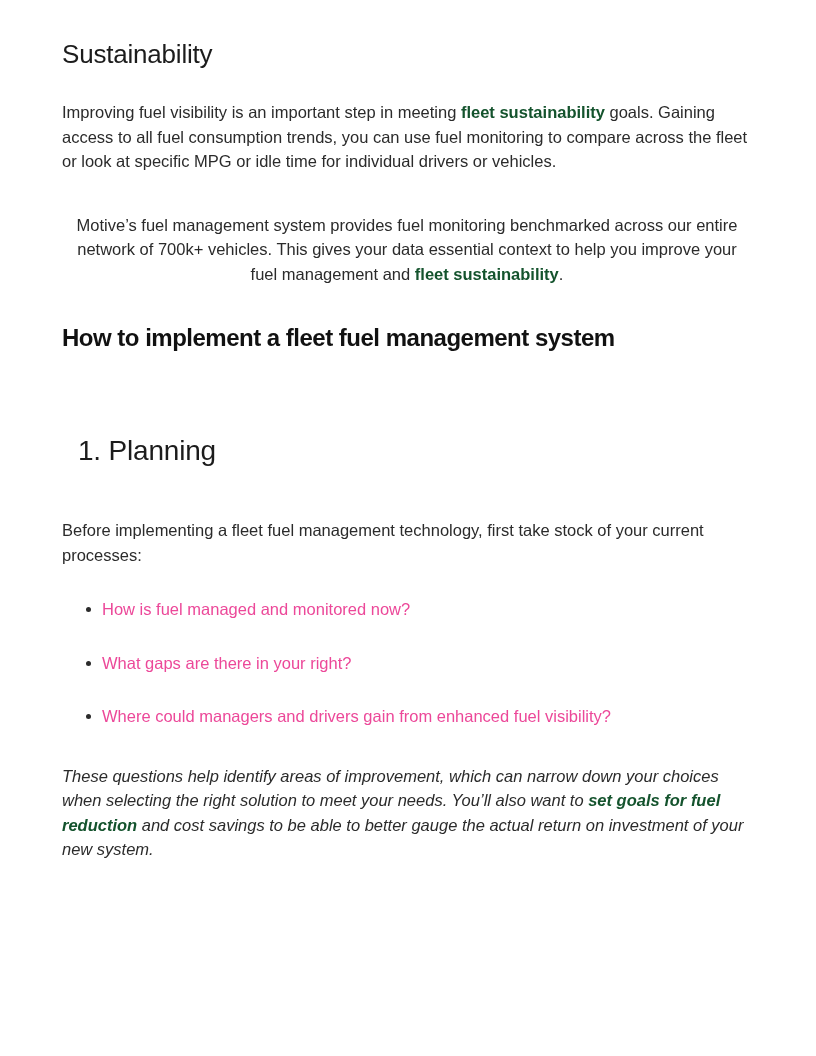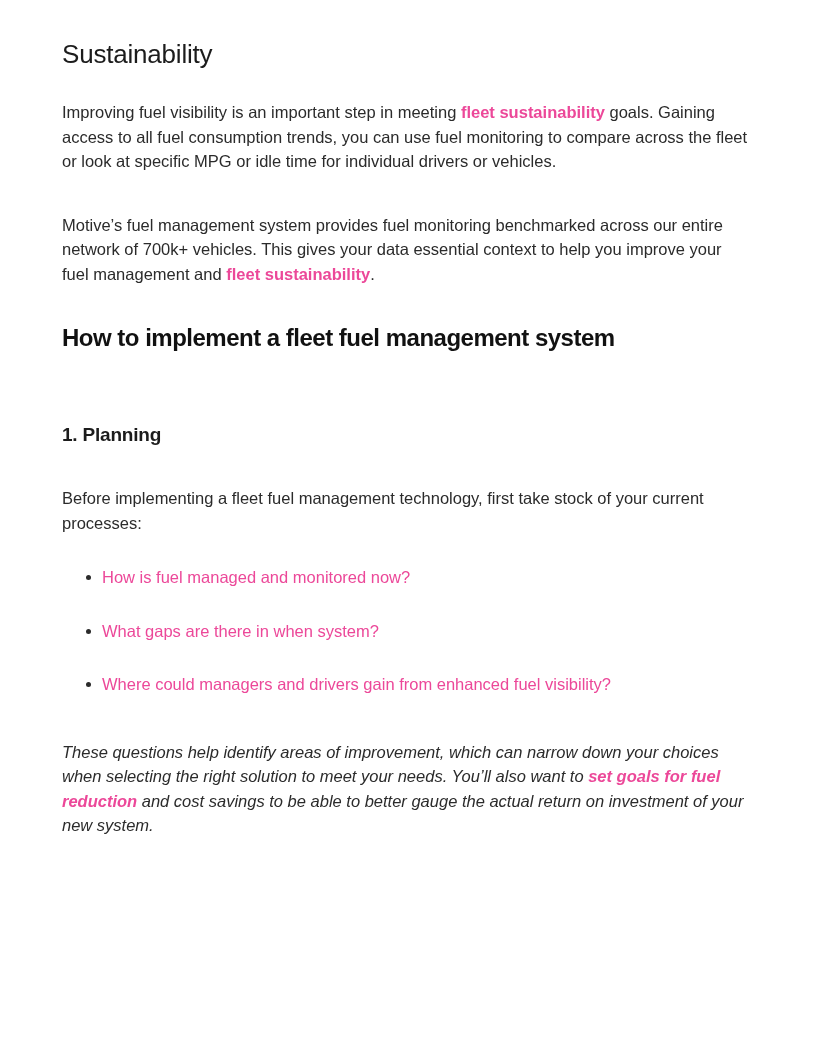--- a/index.html
+++ b/index.html
@@ -42,67 +42,67 @@
   .h-main {
     font-size: 24px;
     font-weight: 700;
     line-height: 41px;
     color: #111111;
     letter-spacing: -0.5px;
     margin: 0;
     padding-top: 31px;
   }
   .h-step {
-    font-size: 19px;
-    font-weight: 700;
+    font-size: 28px;
+    font-weight: 400;
     line-height: 31px;
     color: #1c1c1c;
     letter-spacing: -0.2px;
-    margin: 0;
+    margin: 16px;
   }
   .h-step.first { padding-top: 61px; }
   .h-step.second { padding-top: 70px; }
 
   
   .para {
     font-size: 16.5px;
     line-height: 24.5px;
     font-weight: 400;
     color: #2b2b2b;
     margin: 0;
   }
   .para.p-intro   { padding-top: 30px; }
-  .para.p-second  { padding-top: 39px; }
+  .para.p-second  { padding-top: 39px; text-align: center; }
   .para.p-before  { padding-top: 36px; }
   .para.p-these   { padding-top: 31px; font-style: italic; }
   .para.p-consider{ padding-top: 33px; }
 
   a.link {
-    color: #ec4899;
+    color: #14532d;
     font-weight: 700;
     text-decoration: none;
     cursor: pointer;
   }
 
   
   .bullets {
     list-style: none;
     margin: 0;
     padding: 0;
     padding-top: 30px;
   }
   .bullets li {
     position: relative;
     padding-left: 40px;
     font-size: 16.5px;
     line-height: 24.5px;
     color: #ec4899;
     margin-bottom: 29px;
   }
-  .bullets li:last-child { margin-bottom: 12px; }
+  .bullets li:last-child { margin-bottom: 4px; }
   .bullet-dot {
     position: absolute;
     left: 24px;
     top: 10px;
     width: 5px;
     height: 5px;
     border-radius: 50%;
     background: #2b2b2b;
   }
 </style>
@@ -128,21 +128,21 @@
 
     <p class="para p-before">Before implementing a fleet fuel management technology, first take stock of your current processes:</p>
 
     <ul class="bullets">
       <li>
         <span class="bullet-dot"></span>
         <span>How is fuel managed and monitored now?</span>
       </li>
       <li>
         <span class="bullet-dot"></span>
-        <span>What gaps are there in when system?</span>
+        <span>What gaps are there in your right?</span>
       </li>
       <li>
         <span class="bullet-dot"></span>
         <span>Where could managers and drivers gain from enhanced fuel visibility?</span>
       </li>
     </ul>
 
     <p class="para p-these">
       <span>These questions help identify areas of improvement, which can narrow down your choices when selecting the right solution to meet your needs. You’ll also want to </span><a class="link">set goals for fuel reduction</a><span> and cost savings to be able to better gauge the actual return on investment of your new system.</span>
     </p>

